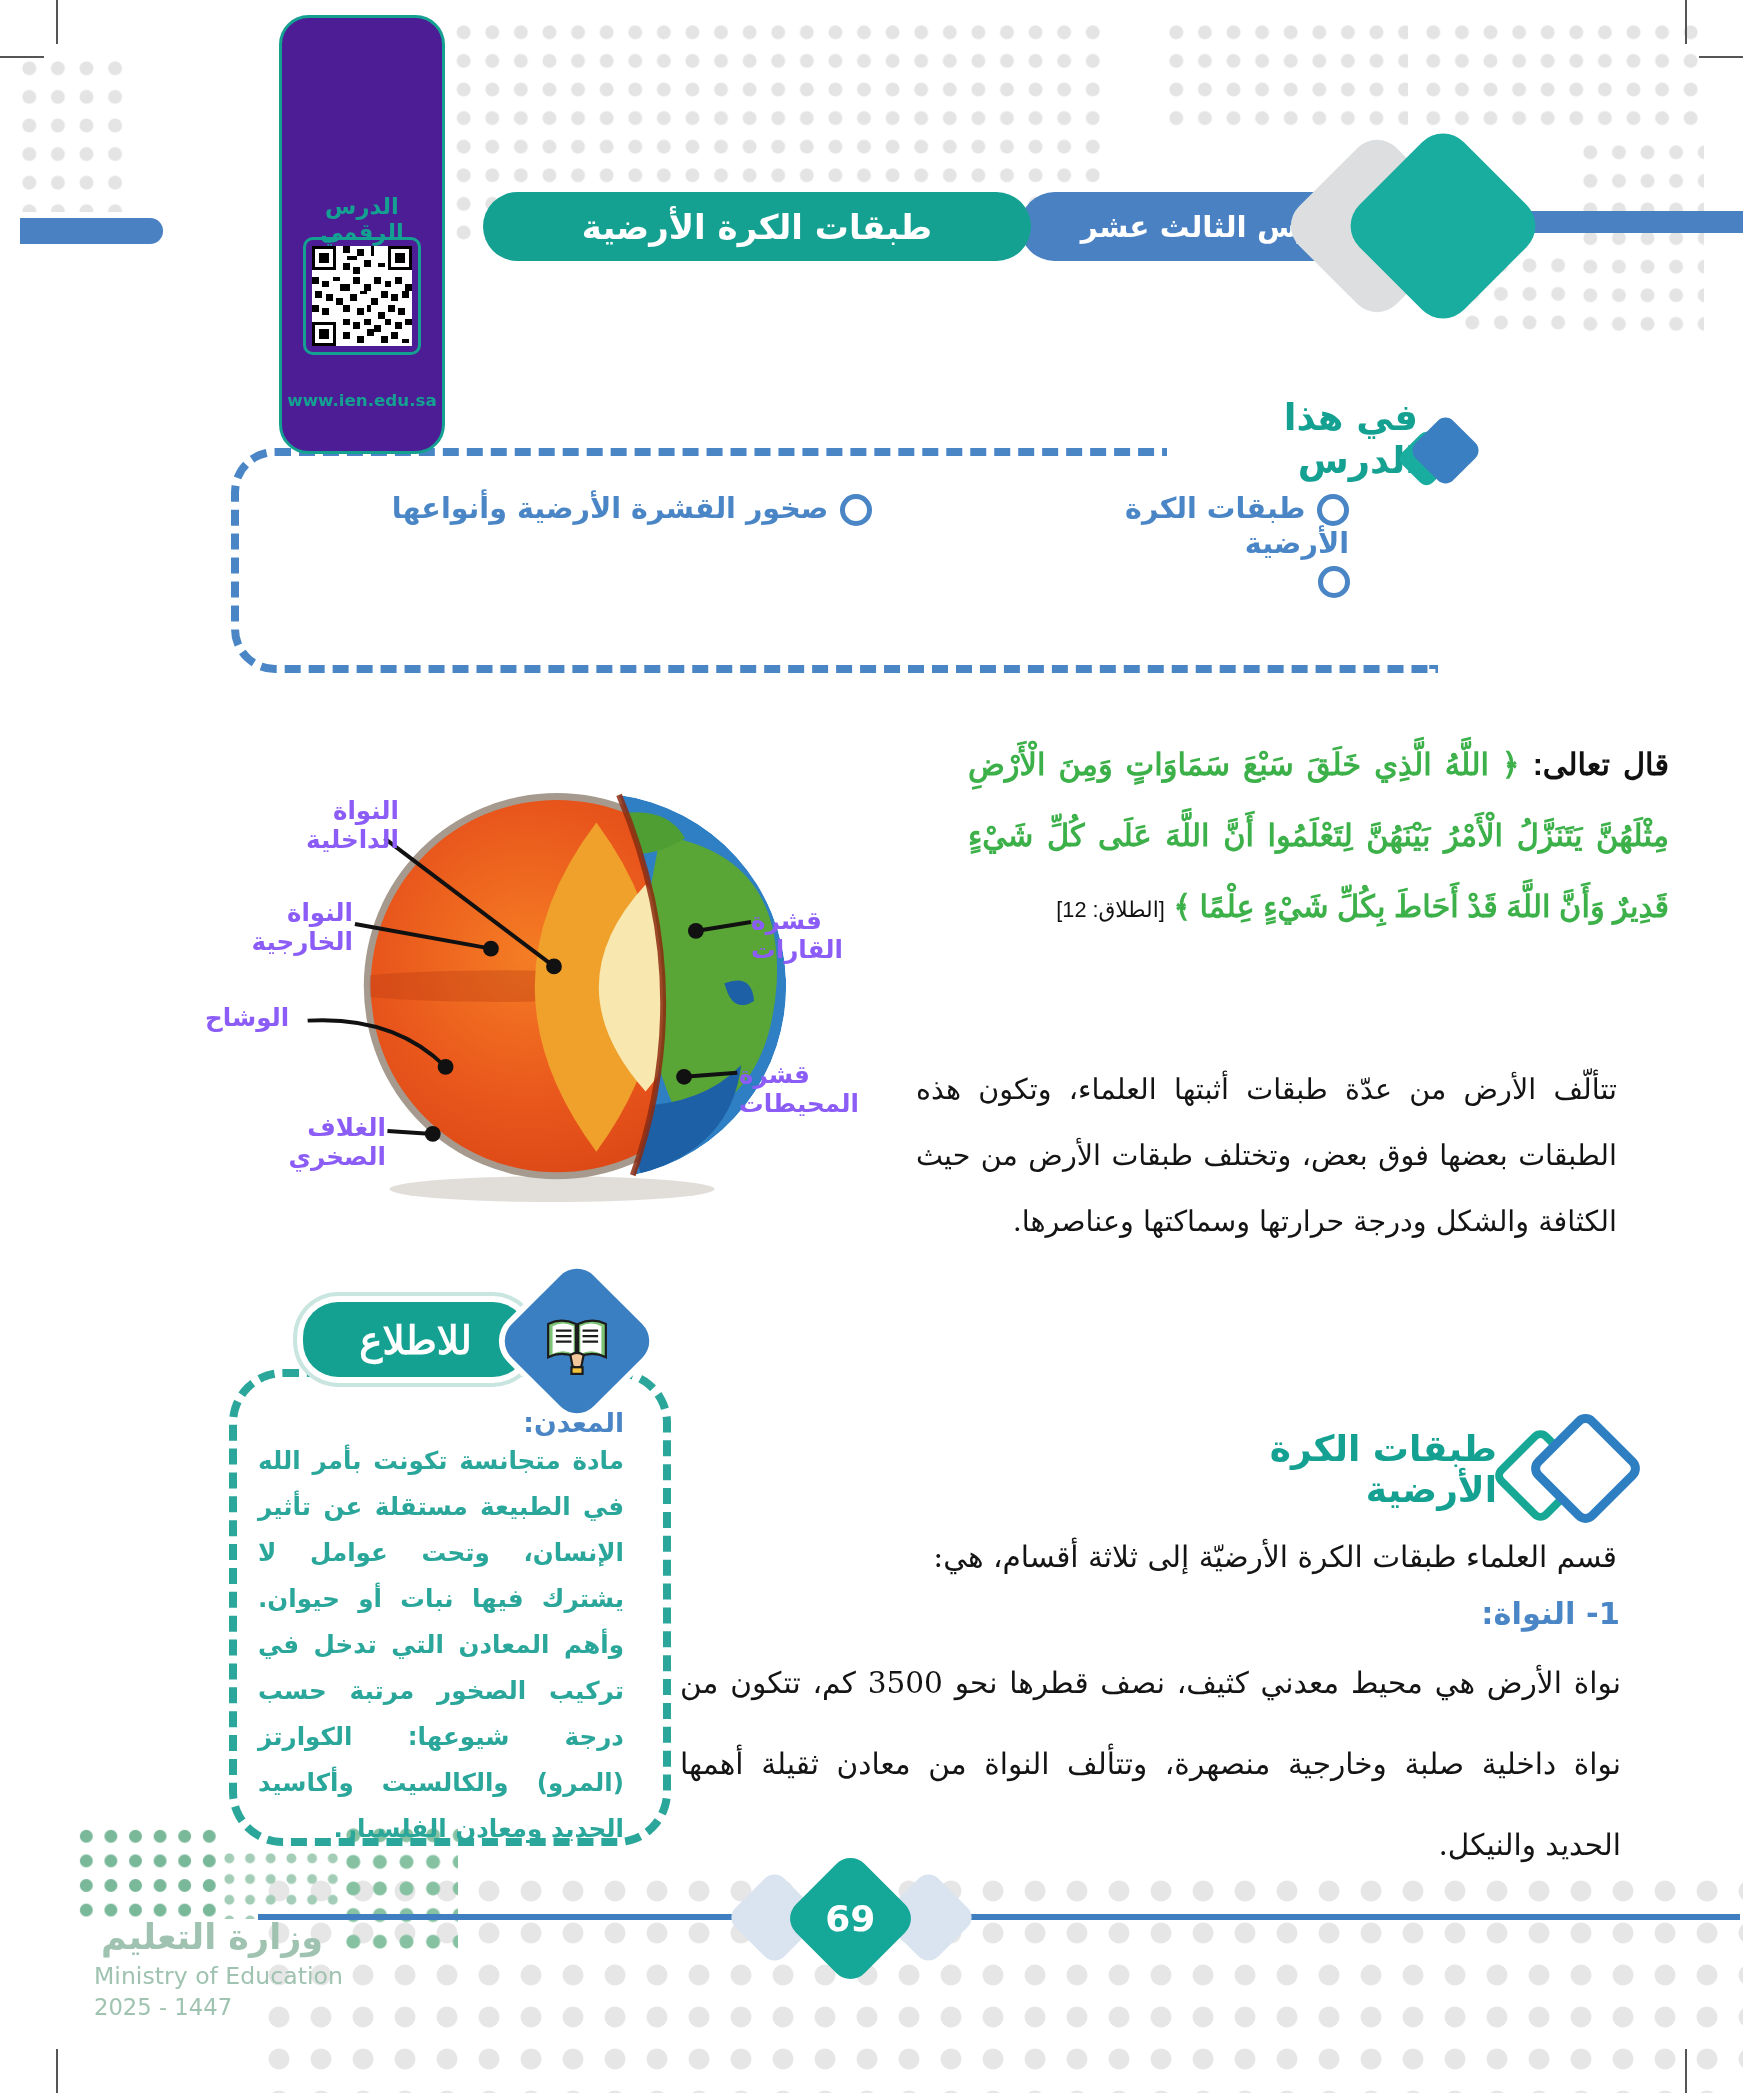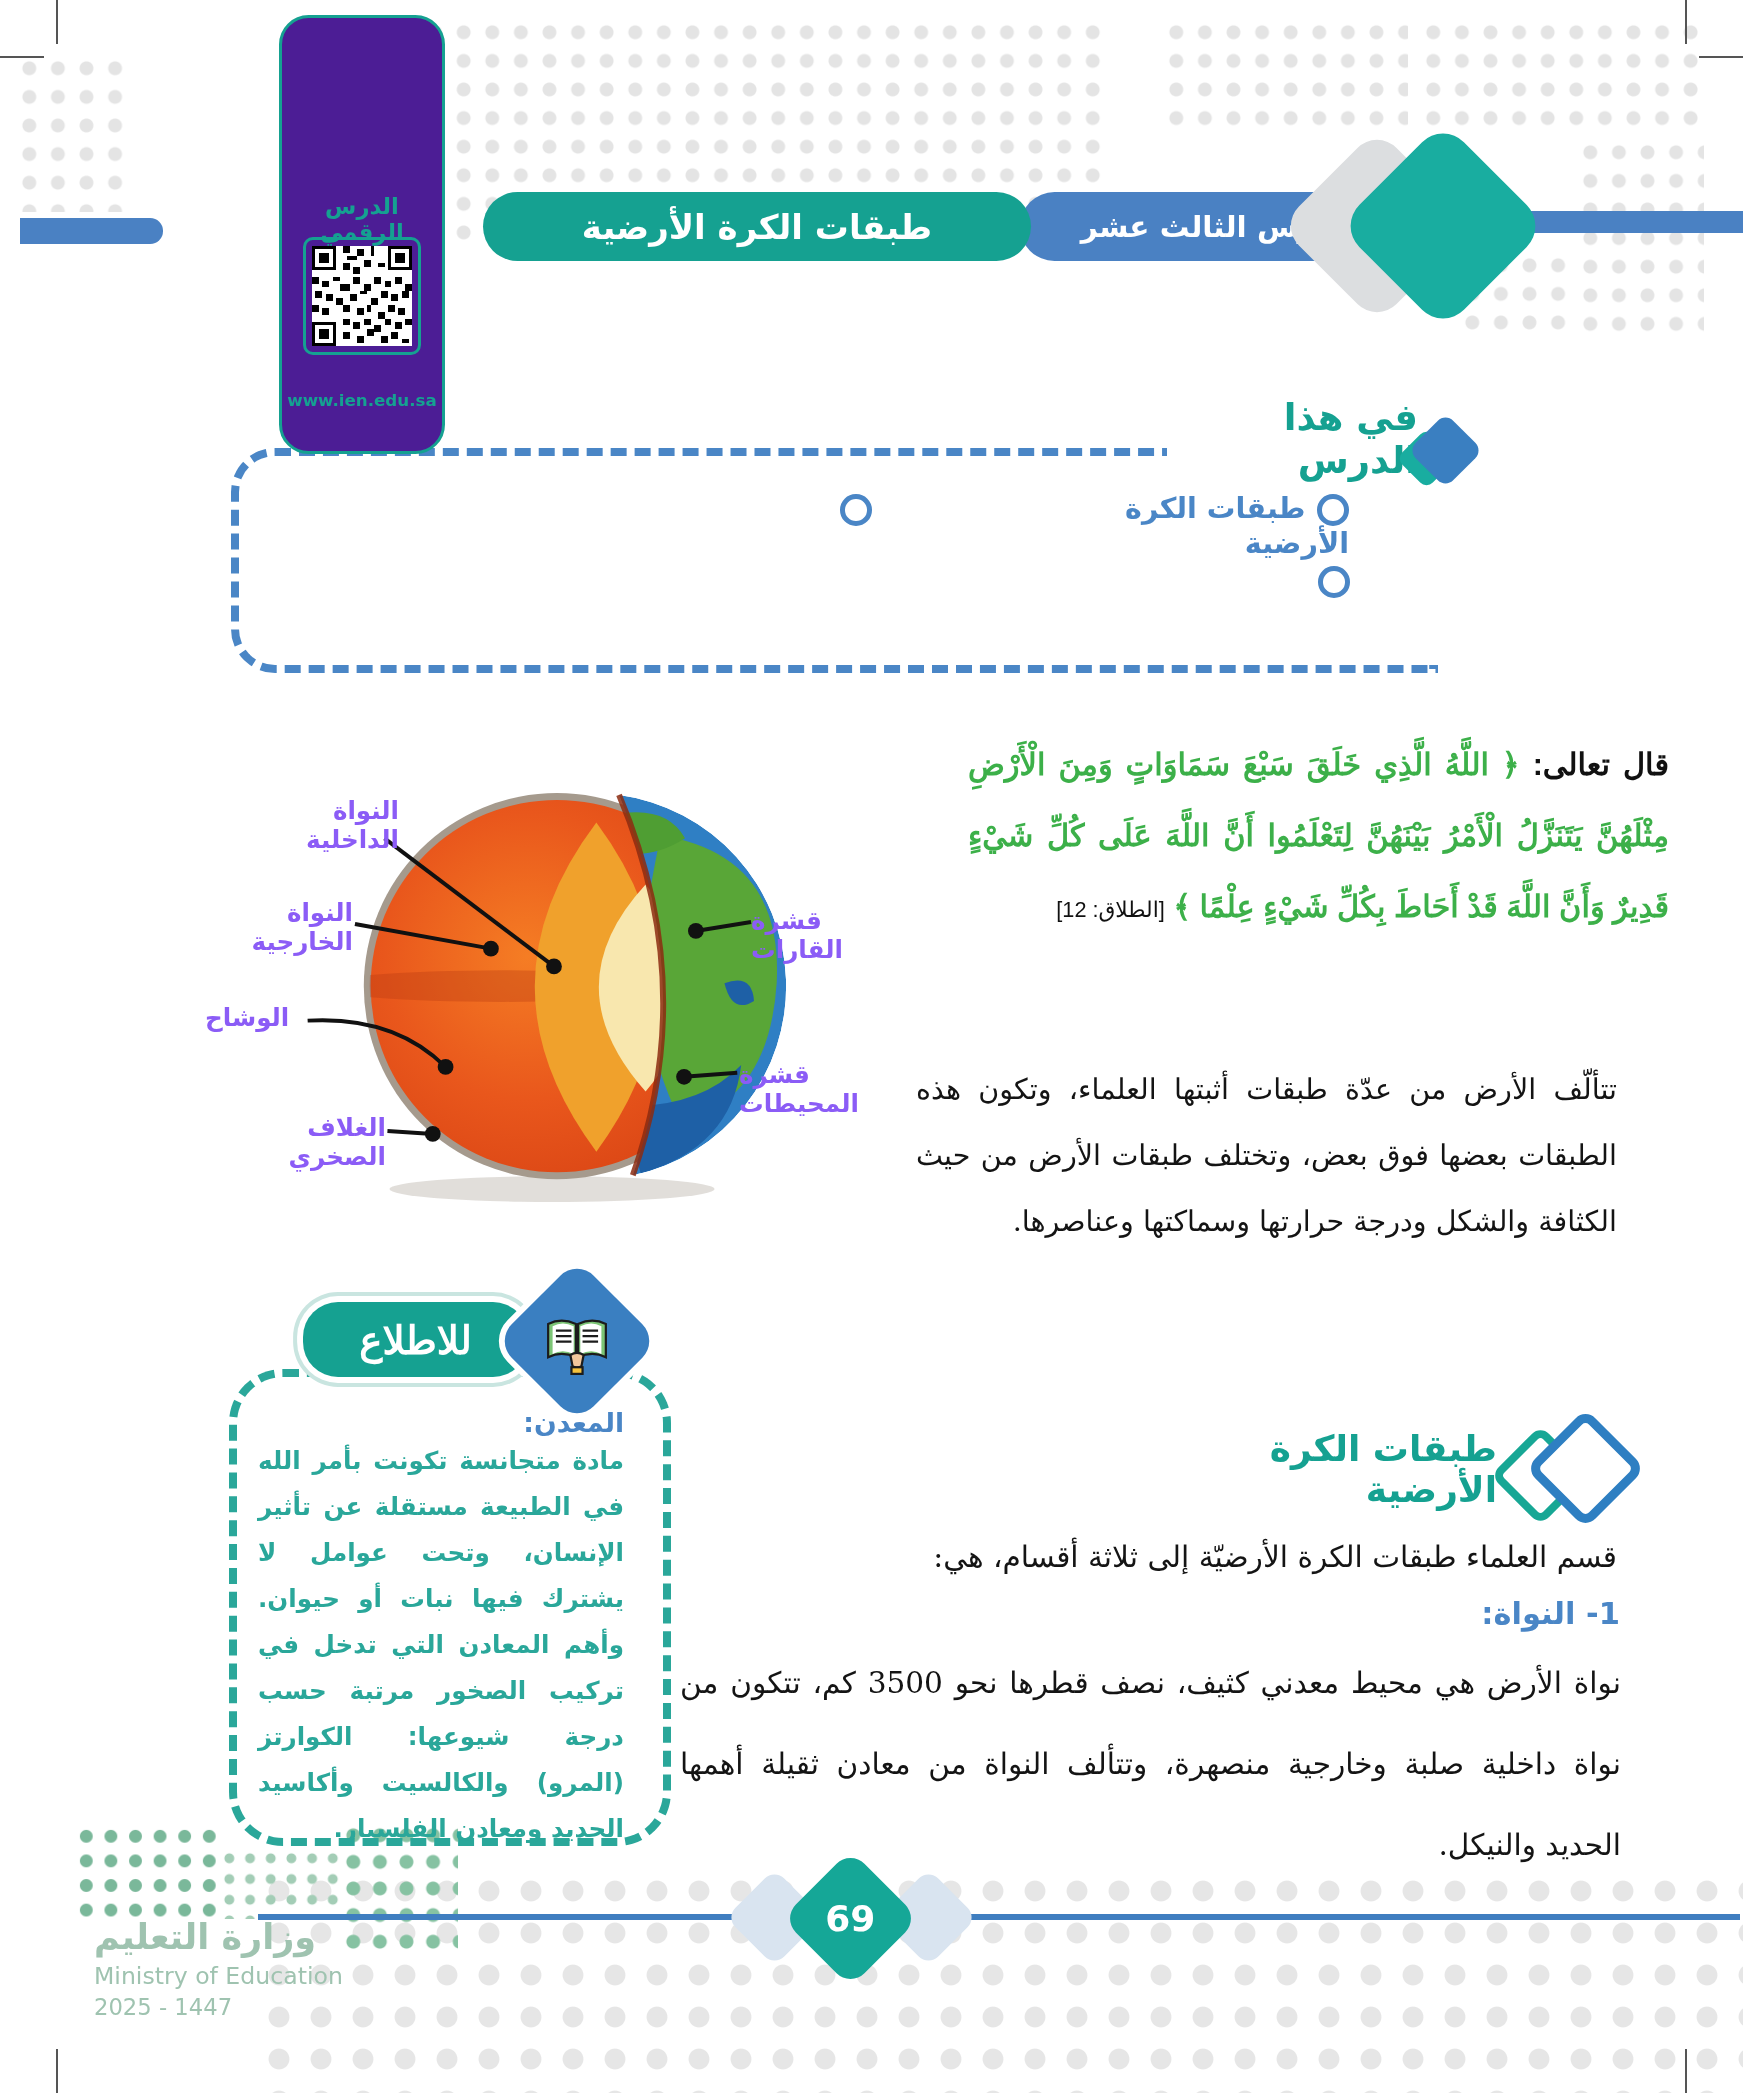--- a/index.html
+++ b/index.html
@@ -76,21 +76,21 @@
 <div class="abs z2" style="left:1167px;top:408px;width:251px;height:61px;background:#fff;display:flex;align-items:center;justify-content:center;">
   <span style="color:#15a191;font-weight:bold;font-size:37px;direction:rtl;">في هذا الدرس</span>
 </div>
 <div class="abs diamond z2" style="left:1405px;top:437px;width:43px;height:43px;background:#19ada0;border-radius:8.9px;"></div>
 <div class="abs diamond z3" style="left:1419px;top:424px;width:53px;height:53px;background:#3a7fc1;border-radius:10.8px;"></div>
 
 <div class="abs bullet z2" style="left:1024px;top:491px;width:325px;">
   <span class="ring"></span><span>طبقات الكرة الأرضية</span>
 </div>
 <div class="abs bullet z2" style="left:379px;top:491px;width:493px;">
-  <span class="ring"></span>
+  <span class="ring"></span><span>صخور القشرة الأرضية وأنواعها</span>
 </div>
 <div class="abs bullet z2" style="left:532px;top:563px;width:818px;">
   <span class="ring"></span>
 </div>
 
 <div class="abs z2" style="left:968px;top:729px;width:701px;direction:rtl;text-align:justify;font-size:30.5px;line-height:71px;font-family:Liberation Sans, sans-serif;">
   <span style="color:#111;font-weight:bold;">قال تعالى:</span>
   <span> </span>
   <span style="color:#3cb049;font-weight:bold;">﴿ اللَّهُ الَّذِي خَلَقَ سَبْعَ سَمَاوَاتٍ وَمِنَ الْأَرْضِ مِثْلَهُنَّ يَتَنَزَّلُ الْأَمْرُ بَيْنَهُنَّ لِتَعْلَمُوا أَنَّ اللَّهَ عَلَى كُلِّ شَيْءٍ قَدِيرٌ وَأَنَّ اللَّهَ قَدْ أَحَاطَ بِكُلِّ شَيْءٍ عِلْمًا ﴾</span>
   <span> </span>
@@ -198,16 +198,16 @@
 <div class="abs dots" style="left:340px;top:1822px;width:118px;height:133px;--dc:#86c2a2;--dr:6.4px;--dp:26.6px;"></div>
 
 <div class="abs z2" style="left:258px;top:1914px;width:1482px;height:5.9px;background:#3f7ec0;"></div>
 
 <div class="abs diamond z2" style="left:740px;top:1883px;width:69px;height:69px;background:#d9e4f0;border-radius:13.8px;"></div>
 <div class="abs diamond z2" style="left:894px;top:1883px;width:69px;height:69px;background:#d9e4f0;border-radius:13.8px;"></div>
 <div class="abs diamond z3" style="left:802px;top:1870px;width:97px;height:97px;background:#15a797;border-radius:19.7px;display:flex;align-items:center;justify-content:center;">
   <span class="diamond" style="transform:rotate(-45deg);color:#fff;font-weight:bold;font-size:36px;">69</span>
 </div>
 
-<div class="abs z3" style="left:94px;top:1917px;width:236px;direction:rtl;text-align:left;color:#9fc3b0;font-weight:bold;font-size:35px;">وزارة التعليم</div>
+<div class="abs z3" style="left:94px;top:1917px;width:236px;direction:rtl;text-align:center;color:#9fc3b0;font-weight:bold;font-size:35px;">وزارة التعليم</div>
 <div class="abs z3" style="left:94px;top:1962px;width:276px;color:#9fc3b0;font-size:23.6px;">Ministry of Education</div>
 <div class="abs z3" style="left:94px;top:1994px;width:197px;color:#9fc3b0;font-size:22.7px;">2025 - 1447</div>
 
 
 </body></html>

